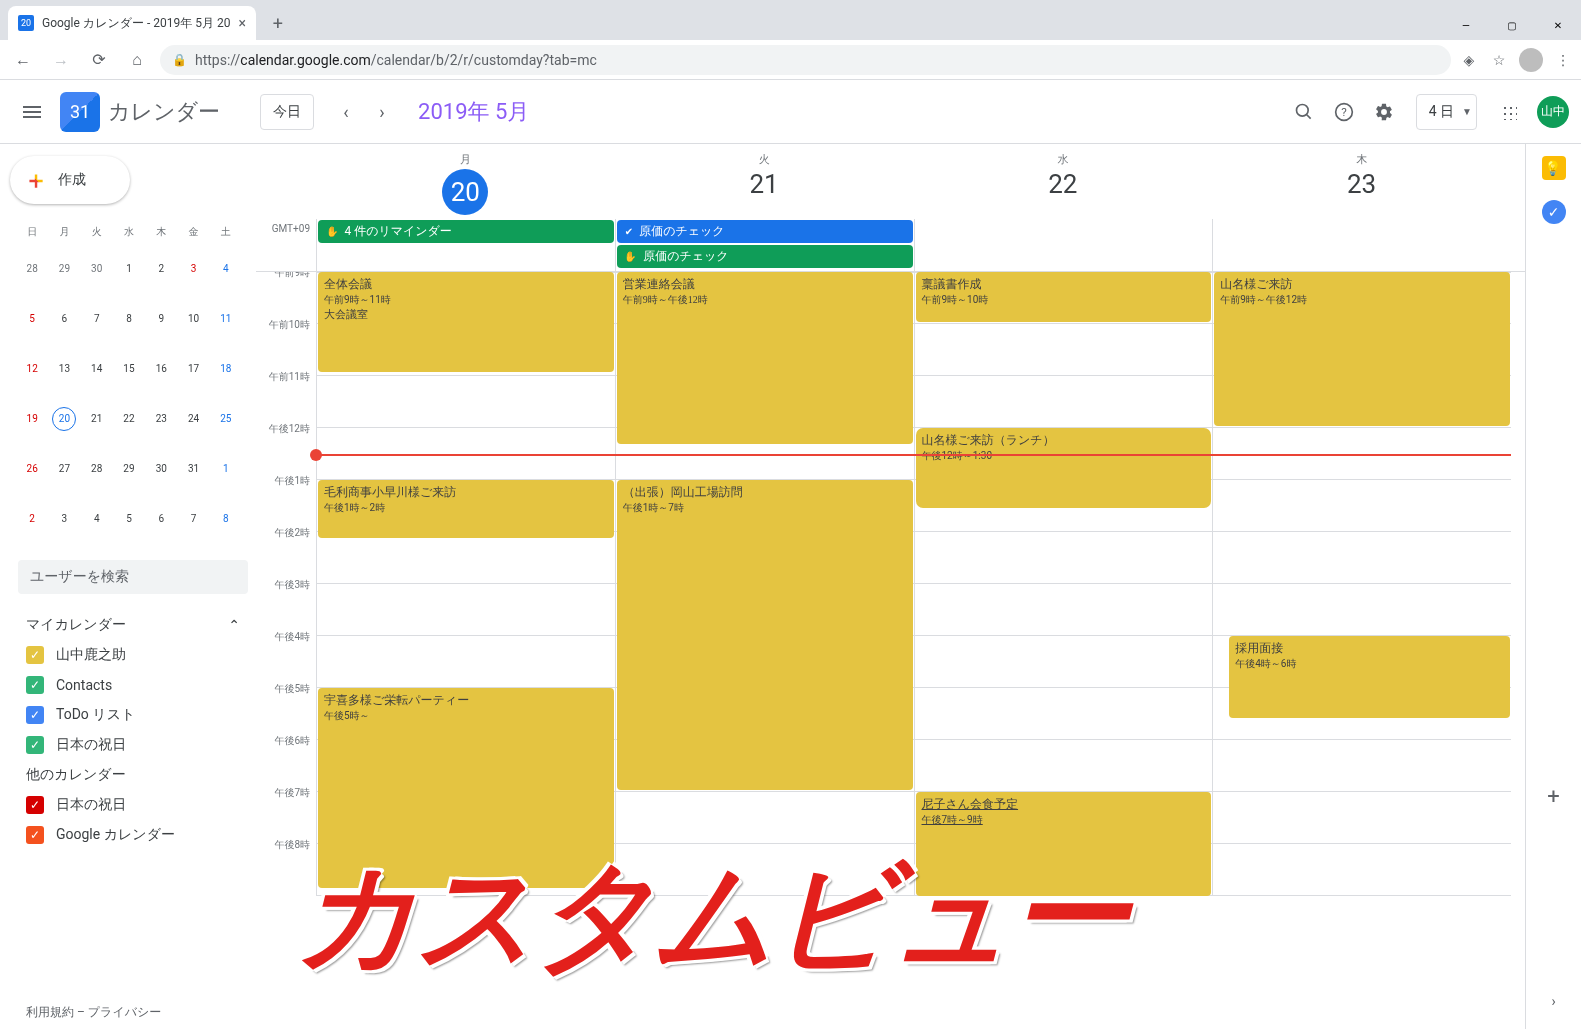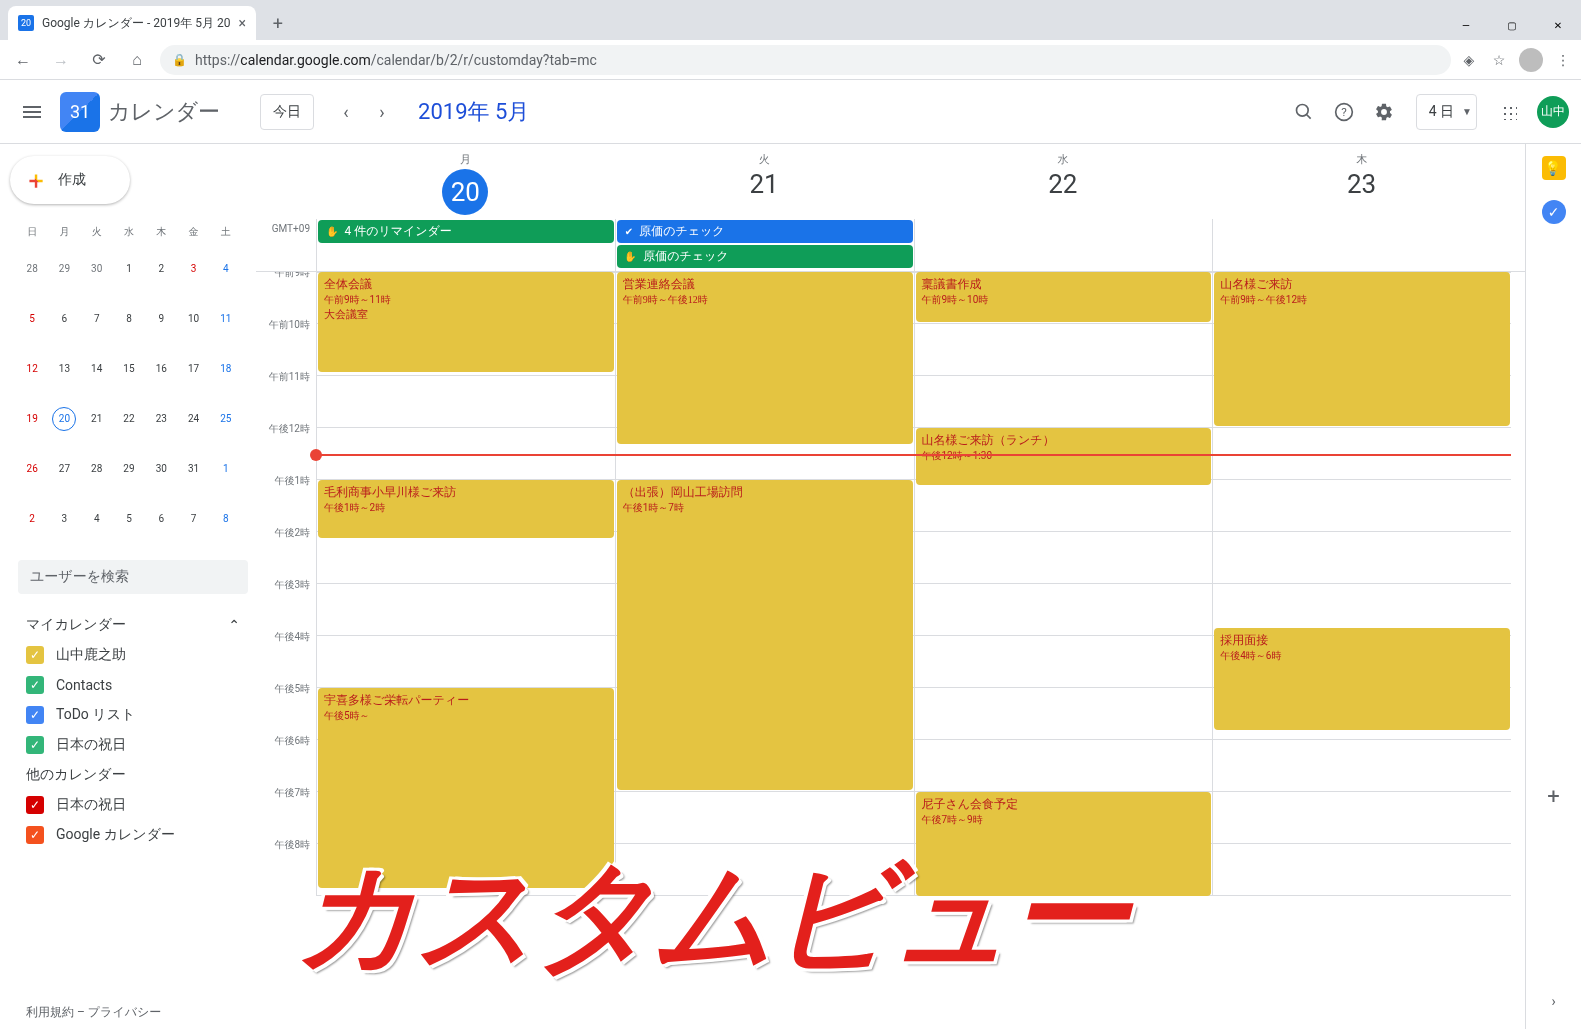--- a/index.html
+++ b/index.html
@@ -28,21 +28,21 @@
   .avatar-dot { width: 24px; height: 24px; border-radius: 50%; background: #bdbdbd; }
   
   
   .app-header { height: 64px; display: flex; align-items: center; padding: 0 12px; border-bottom: 1px solid #dadce0; }
   .menu-btn { width: 40px; height: 40px; display: flex; align-items: center; justify-content: center; color: #5f6368; cursor: pointer; }
   .logo-box { width: 40px; height: 40px; background: linear-gradient(135deg, #4285f4 50%, #1a73e8 50%); border-radius: 6px; display: flex; align-items: center; justify-content: center; color: #fff; font-size: 18px; margin: 0 8px; }
   .app-title { font-size: 22px; color: #5f6368; margin-right: 40px; }
   .today-btn { height: 36px; border: 1px solid #dadce0; border-radius: 4px; padding: 0 12px; background: #fff; cursor: pointer; font-size: 14px; color: #3c4043; margin-right: 16px; }
   .nav-arrows { display: flex; gap: 4px; margin-right: 20px; }
   .arrow-btn { width: 32px; height: 32px; display: flex; align-items: center; justify-content: center; color: #5f6368; cursor: pointer; font-size: 18px; }
-  .date-header { font-size: 22px; color: #1d4ed8; }
+  .date-header { font-size: 22px; color: #8b5cf6; }
   .header-spacer { flex: 1; }
   .header-icon { width: 40px; height: 40px; display: flex; align-items: center; justify-content: center; color: #5f6368; cursor: pointer; font-size: 20px; }
   .view-selector { height: 36px; border: 1px solid #dadce0; border-radius: 4px; padding: 0 4px 0 12px; display: flex; align-items: center; cursor: pointer; margin: 0 12px; }
   .view-selector .caret { margin-left: 8px; font-size: 10px; color: #5f6368; }
   .apps-grid { width: 40px; height: 40px; display: flex; align-items: center; justify-content: center; cursor: pointer; }
   .apps-grid-inner { width: 16px; height: 16px; background-image: radial-gradient(#5f6368 1.5px, transparent 1.5px); background-size: 6px 6px; background-position: 1px 1px; }
   .user-avatar { width: 32px; height: 32px; border-radius: 50%; background: #0f9d58; color: #fff; display: flex; align-items: center; justify-content: center; font-size: 12px; margin-left: 8px; cursor: pointer; }
   
   
   .main-layout { display: flex; height: calc(1029px - 40px - 40px - 64px); }
@@ -85,21 +85,21 @@
   
   .time-grid-container { flex: 1; overflow-y: auto; position: relative; }
   .time-grid { display: flex; position: relative; }
   .time-labels { width: 60px; }
   .hour-label { height: 52px; font-size: 10px; color: #70757a; text-align: right; padding-right: 6px; position: relative; top: -6px; }
   .day-cols { flex: 1; display: flex; padding-right: 14px; position: relative; }
   .day-col { flex: 1; border-left: 1px solid #dadce0; position: relative; }
   .hour-line { height: 52px; border-bottom: 1px solid #dadce0; }
   .hour-line:first-child { border-top: 1px solid #dadce0; }
   
-  .event { position: absolute; left: 1px; right: 1px; border-radius: 4px; padding: 4px 6px; font-size: 12px; color: #b91c1c; overflow: hidden; cursor: pointer; }
+  .event { position: absolute; left: 1px; right: 1px; border-radius: 4px; padding: 4px 6px; font-size: 12px; color: #404040; overflow: hidden; cursor: pointer; }
   .event .ev-title { font-weight: 500; }
   .event .ev-time { font-size: 10px; }
   .event .ev-loc { font-size: 11px; }
   
   .now-line { position: absolute; left: 60px; right: 14px; height: 2px; background: #ea4335; z-index: 5; }
   .now-line::before { content: ""; position: absolute; left: -6px; top: -5px; width: 12px; height: 12px; border-radius: 50%; background: #ea4335; }
   .now-line-extent { position: absolute; left: 0; width: 25%; height: 2px; background: #ea4335; top: 0; }
   
   
   .right-rail { width: 56px; border-left: 1px solid #dadce0; display: flex; flex-direction: column; align-items: center; padding-top: 12px; gap: 20px; position: relative; }
@@ -412,25 +412,25 @@
                 <div class="hour-line"></div>
                 <div class="hour-line"></div>
                 <div class="hour-line"></div>
                 <div class="hour-line"></div>
                 <div class="hour-line"></div>
                 <div class="hour-line"></div>
                 <div class="event" style="top: 0px; height: 50px; background: rgb(228, 196, 65);">
                   <div class="ev-title">稟議書作成</div>
                   <div class="ev-time">午前9時～10時</div>
                 </div>
-                <div class="event" style="top: 156px; height: 57px; background: rgb(228, 196, 65);">
+                <div class="event" style="top: 156px; height: 80px; background: rgb(228, 196, 65); border-radius: 7px;">
                   <div class="ev-title">山名様ご来訪（ランチ）</div>
                   <div class="ev-time">午後12時～1:30</div>
                 </div>
-                <div class="event" style="top: 520px; height: 104px; background: rgb(228, 196, 65);">
+                <div class="event" style="top: 520px; height: 104px; background: rgb(228, 196, 65); text-decoration: underline;">
                   <div class="ev-title">尼子さん会食予定</div>
                   <div class="ev-time">午後7時～9時</div>
                 </div>
               </div>
               <div class="day-col">
                 <div class="hour-line"></div>
                 <div class="hour-line"></div>
                 <div class="hour-line"></div>
                 <div class="hour-line"></div>
                 <div class="hour-line"></div>
@@ -438,21 +438,21 @@
                 <div class="hour-line"></div>
                 <div class="hour-line"></div>
                 <div class="hour-line"></div>
                 <div class="hour-line"></div>
                 <div class="hour-line"></div>
                 <div class="hour-line"></div>
                 <div class="event" style="top: 0px; height: 154px; background: rgb(228, 196, 65);">
                   <div class="ev-title">山名様ご来訪</div>
                   <div class="ev-time">午前9時～午後12時</div>
                 </div>
-                <div class="event" style="top: 356px; height: 102px; background: rgb(228, 196, 65);">
+                <div class="event" style="top: 364px; height: 82px; background: rgb(228, 196, 65); margin-left: 15px;">
                   <div class="ev-title">採用面接</div>
                   <div class="ev-time">午後4時～6時</div>
                 </div>
               </div>
             </div>
         </div>
         <div class="now-line" style="top:182px;">
             <div class="now-line-extent"></div>
           </div>
       </div>

